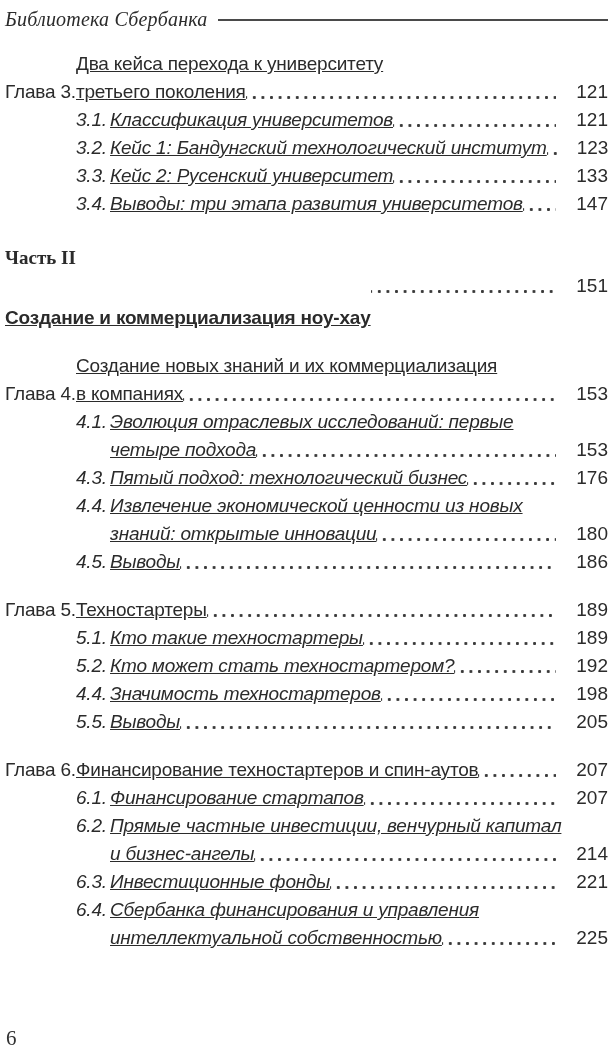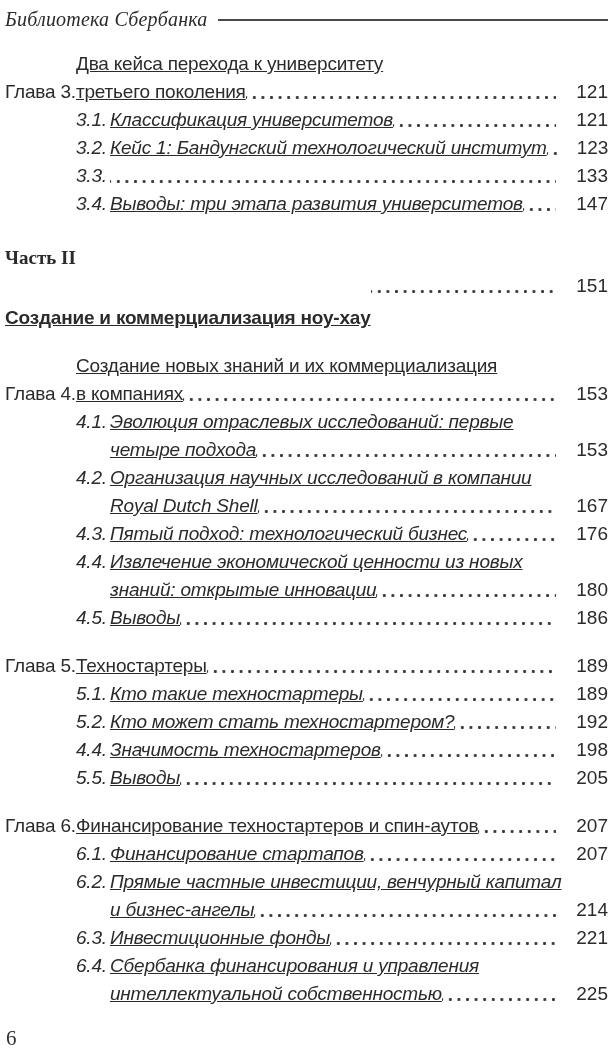--- a/index.html
+++ b/index.html
@@ -109,20 +109,21 @@
           </div>
         </div>
       </div>
       <div class="entry section">
         <div class="entry-label"></div>
         <div class="entry-content">
           <div class="secrow">
             <span class="sec-num">3.3.</span>
             <div class="sec-body">
               <div class="line">
+                <span class="t">Кейс 2: Русенский университет</span>
                 <span class="leader"></span>
                 <span class="pg">133</span>
               </div>
             </div>
           </div>
         </div>
       </div>
       <div class="entry section">
         <div class="entry-label"></div>
         <div class="entry-content">
@@ -174,38 +175,20 @@
                 <span class="pg">153</span>
               </div>
             </div>
           </div>
         </div>
       </div>
       <div class="entry section">
         <div class="entry-label"></div>
         <div class="entry-content">
           <div class="secrow">
-            <span class="sec-num">4.2.</span>
-            <div class="sec-body">
-              <div class="line">
-                <span class="t">Организация научных исследований в компании</span>
-              </div>
-              <div class="line">
-                <span class="t">Royal Dutch Shell</span>
-                <span class="leader"></span>
-                <span class="pg">167</span>
-              </div>
-            </div>
-          </div>
-        </div>
-      </div>
-      <div class="entry section">
-        <div class="entry-label"></div>
-        <div class="entry-content">
-          <div class="secrow">
             <span class="sec-num">4.3.</span>
             <div class="sec-body">
               <div class="line">
                 <span class="t">Пятый подход: технологический бизнес</span>
                 <span class="leader"></span>
                 <span class="pg">176</span>
               </div>
             </div>
           </div>
         </div>

